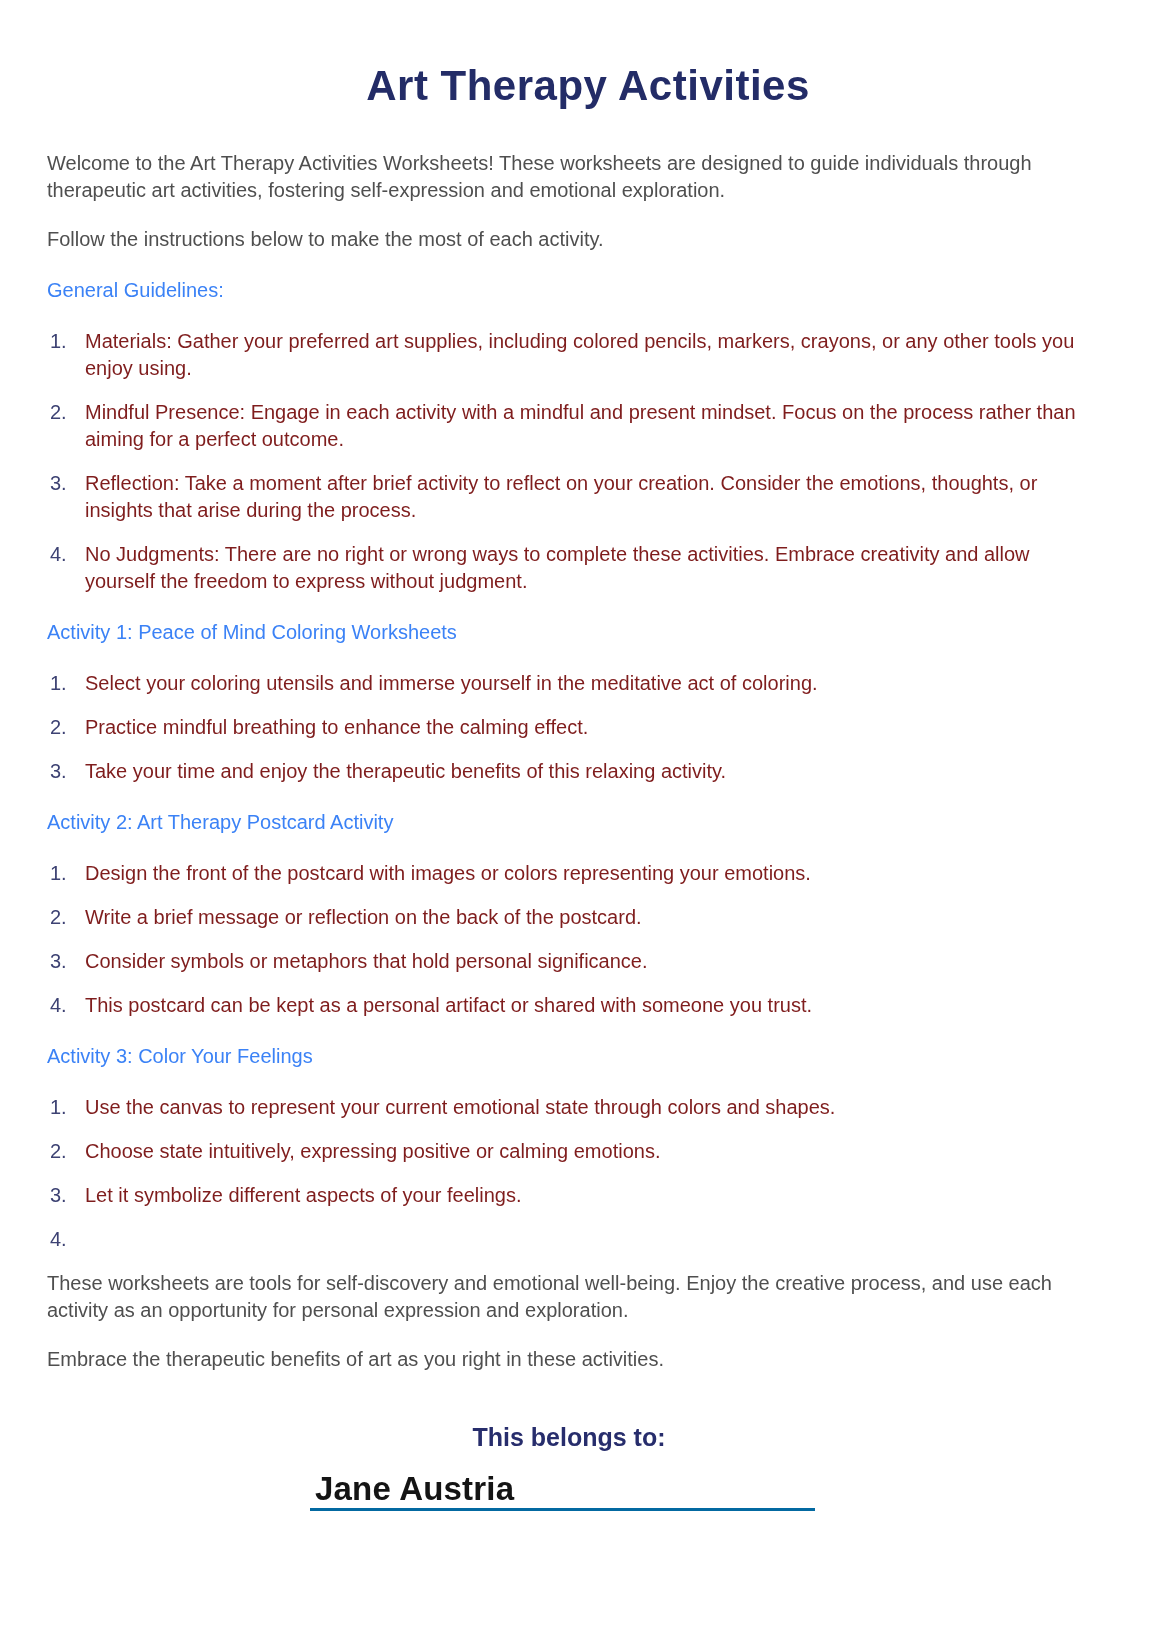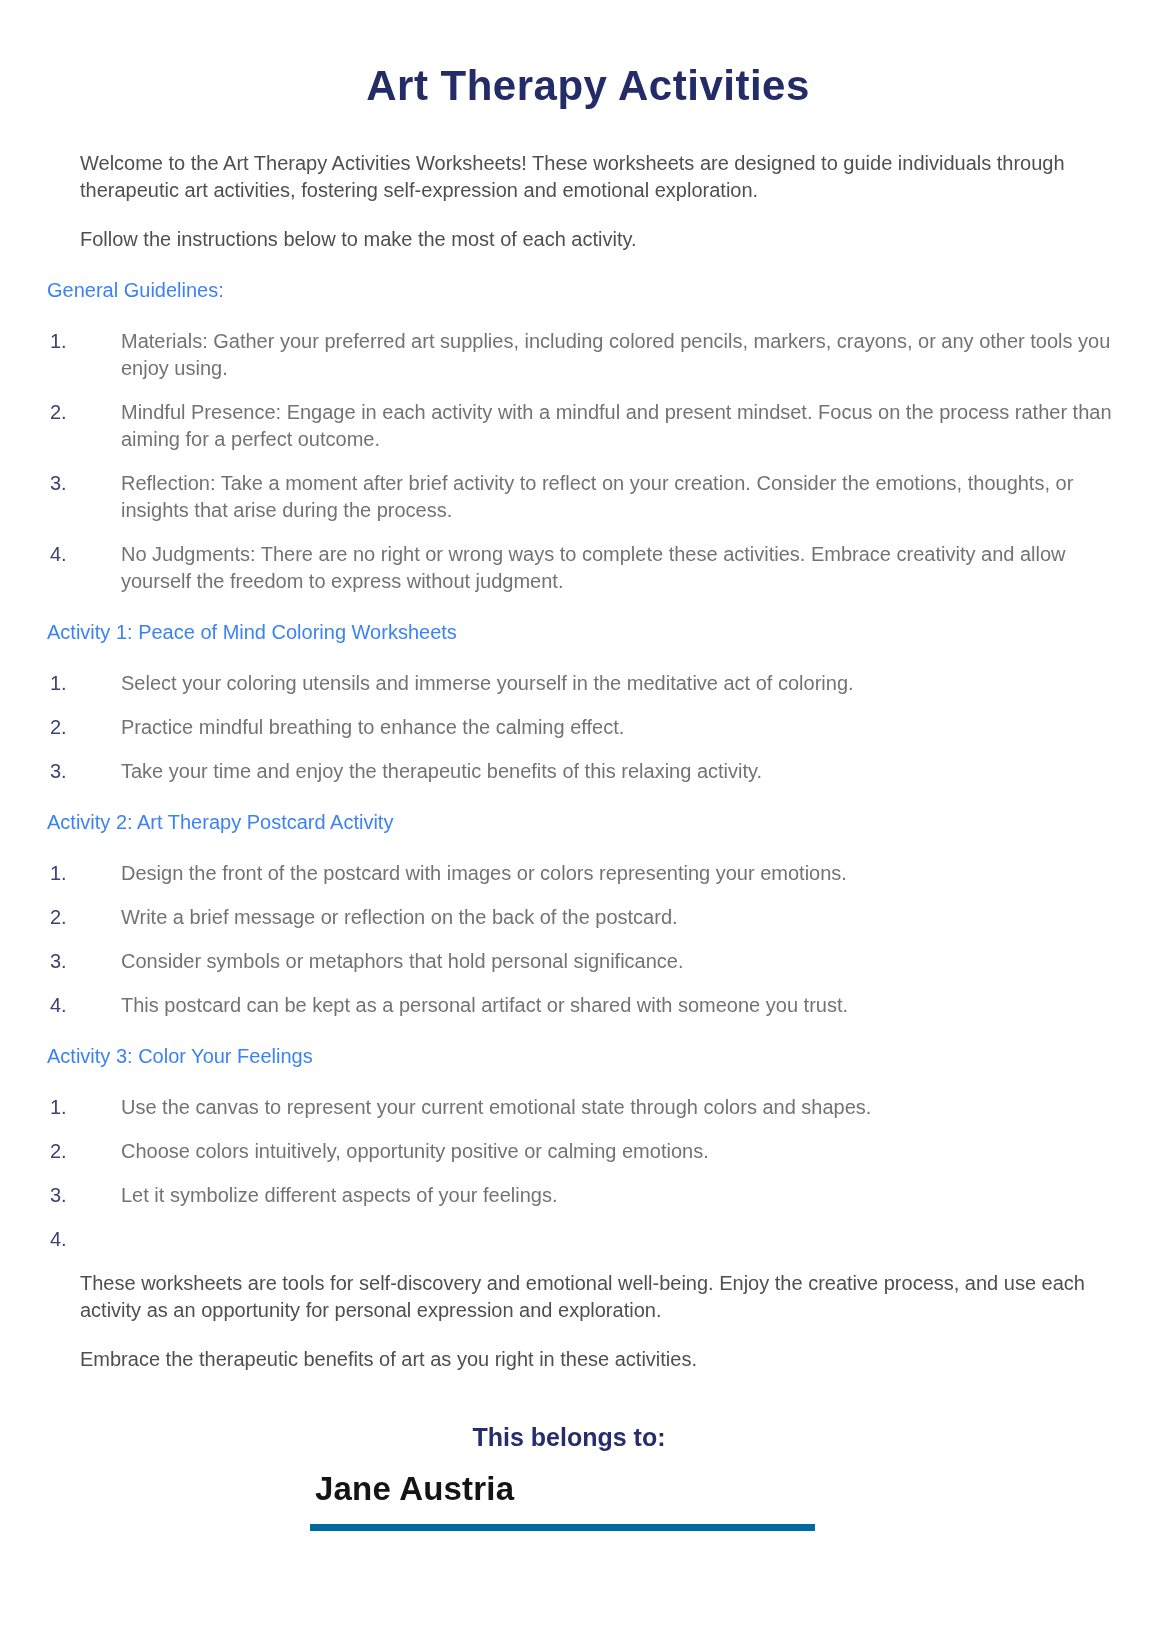--- a/index.html
+++ b/index.html
@@ -20,21 +20,20 @@
     font-weight: 700;
     letter-spacing: 0.5px;
     margin-top: 12px;
     margin-bottom: 40px;
   }
   .para {
     font-size: 20px;
     line-height: 27px;
     color: #4f4f4f;
     margin-bottom: 22px;
-    margin-left: 33px;
   }
   .intro { max-width: 1008px; }
   .closing-1 { max-width: 1062px; }
   .section-heading {
     font-size: 20px;
     line-height: 27px;
     color: #3b82f6;
     margin-top: 24px;
     margin-bottom: 24px;
   }
@@ -47,41 +46,40 @@
     line-height: 27px;
   }
   .li .num {
     color: #3d4273;
     width: 38px;
     flex: 0 0 38px;
     text-align: left;
     padding-left: 3px;
   }
   .li .li-text {
-    color: #737373;
+    color: #7f1d1d;
     max-width: 1000px;
-    margin-left: 36px;
   }
   .ownership {
     margin-top: 50px;
     text-align: center;
     padding-right: 38px;
   }
   .owner-label {
     color: #272d6c;
     font-size: 25px;
     font-weight: 700;
     margin-bottom: 18px;
   }
   .signature {
     width: 505px;
     margin-left: 263px;
-    border-bottom: 7px solid #0369a1;
+    border-bottom: 3px solid #0369a1;
     text-align: left;
-    padding-bottom: 16px;
+    padding-bottom: 0;
   }
   .owner-name {
     color: #141414;
     font-size: 33px;
     font-weight: 700;
     padding-left: 5px;
     letter-spacing: 0.2px;
   }
 </style>
 </head>
@@ -156,21 +154,21 @@
 
   <div class="section-heading">Activity 3: Color Your Feelings</div>
 
   <div class="olist">
     <div class="li">
       <span class="num">1.</span>
       <span class="li-text">Use the canvas to represent your current emotional state through colors and shapes.</span>
     </div>
     <div class="li">
       <span class="num">2.</span>
-      <span class="li-text">Choose colors intuitively, opportunity positive or calming emotions.</span>
+      <span class="li-text">Choose state intuitively, expressing positive or calming emotions.</span>
     </div>
     <div class="li">
       <span class="num">3.</span>
       <span class="li-text">Let it symbolize different aspects of your feelings.</span>
     </div>
     <div class="li">
       <span class="num">4.</span>
     </div>
   </div>
 

